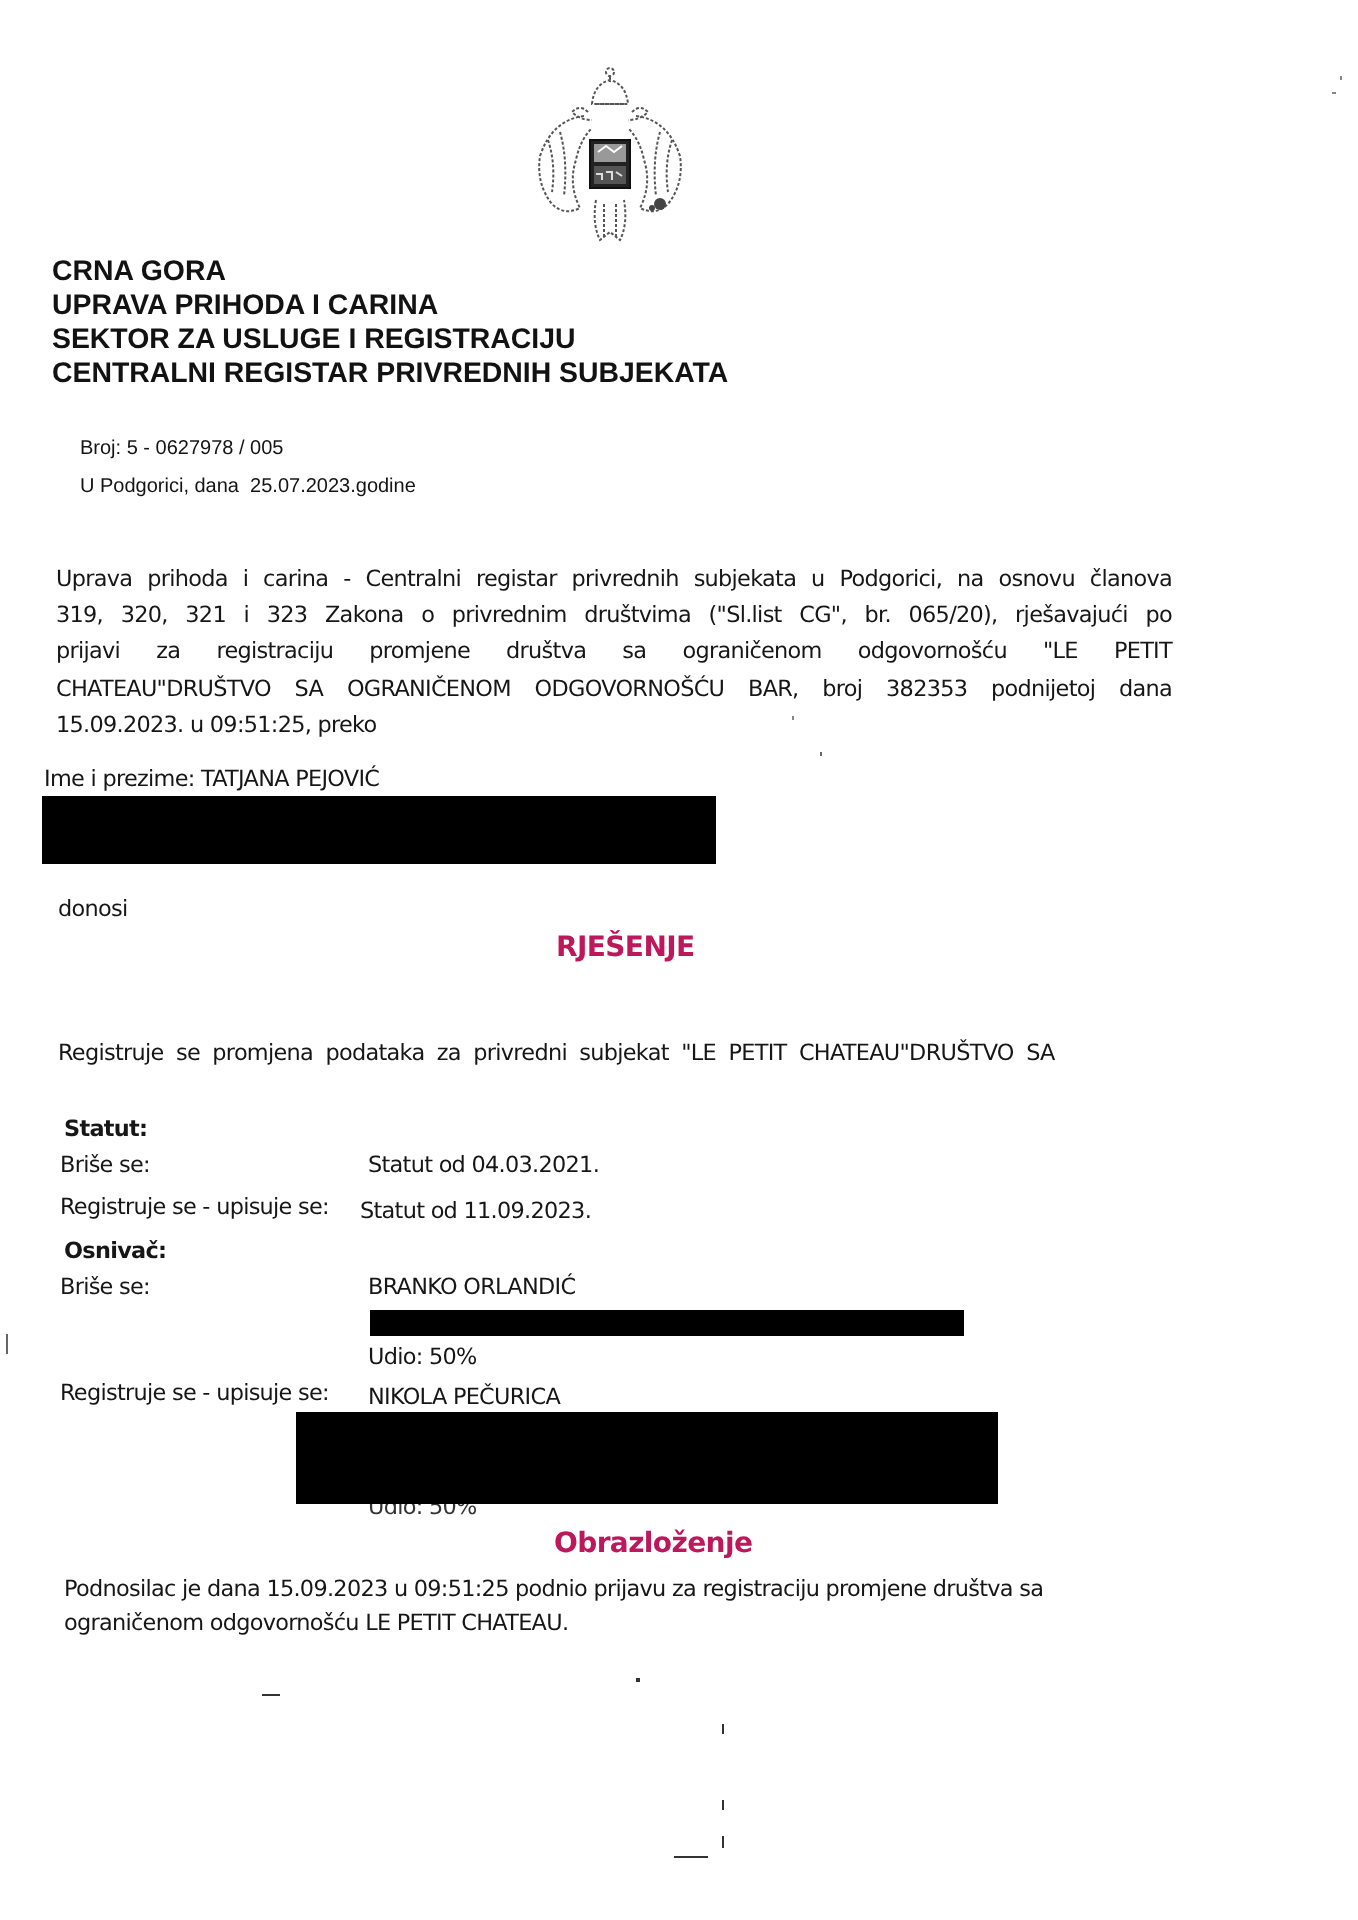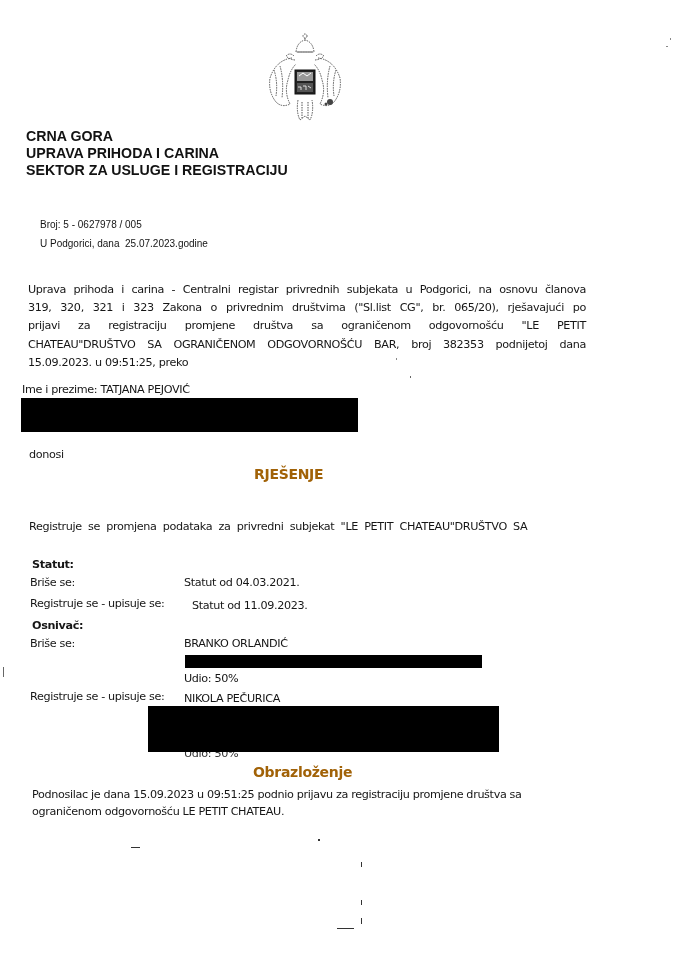--- a/index.html
+++ b/index.html
@@ -55,22 +55,23 @@
       white-space: nowrap;
     }
     .intro .line.last { text-align-last: left; }
     .redact {
       background: #000;
     }
     .title {
       font-family: "DejaVu Sans", sans-serif;
       font-weight: bold;
       font-size: 14px;
-      color: #a16207;
+      color: #be185d;
       letter-spacing: -0.3px;
+      margin-left: 24px;
     }
     .section-head {
       font-weight: bold;
     }
     .row { white-space: nowrap; }
     .speck {
       position: absolute;
       background: #333;
     }
   </style>
@@ -109,20 +110,21 @@
 
     <circle cx="68" cy="72" r="3" fill="#444"></circle>
     <circle cx="64" cy="74" r="1.5" fill="#444"></circle>
   </svg>
 </div>
 
 <div class="abs hdr" style="top:128px;">
   <span class="hdr-line">CRNA GORA</span>
   <span class="hdr-line">UPRAVA PRIHODA I CARINA</span>
   <span class="hdr-line">SEKTOR ZA USLUGE I REGISTRACIJU</span>
+  <span class="hdr-line">CENTRALNI REGISTAR PRIVREDNIH SUBJEKATA</span>
 </div>
 
 <div class="abs meta">
   <div>Broj: 5 - 0627978 / 005</div>
   <div style="white-space:pre;">U Podgorici, dana  25.07.2023.godine</div>
 </div>
 
 <div class="abs body-text intro">
   <span class="line">Uprava prihoda i carina - Centralni registar privrednih subjekata u Podgorici, na osnovu članova</span>
   <span class="line">319, 320, 321 i 323 Zakona o privrednim društvima ("Sl.list CG", br. 065/20), rješavajući po</span>
@@ -139,21 +141,21 @@
 <div class="abs title" style="left:254px; top:466px;">RJEŠENJE</div>
 
 <div class="abs body-text" style="left:29px; top:518px; width:570px;">
   <div class="row" style="word-spacing:3px;">Registruje se promjena podataka za privredni subjekat "LE PETIT CHATEAU"DRUŠTVO SA</div>
 </div>
 
 <div class="abs body-text section-head row" style="left:32px; top:556px;">Statut:</div>
 <div class="abs body-text row" style="left:30px; top:574px;">Briše se:</div>
 <div class="abs body-text row" style="left:184px; top:574px;">Statut od 04.03.2021.</div>
 <div class="abs body-text row" style="left:30px; top:595px;">Registruje se - upisuje se:</div>
-<div class="abs body-text row" style="left:192px; top:597px;">Statut od 11.09.2023.</div>
+<div class="abs body-text row" style="left:180px; top:597px;">Statut od 11.09.2023.</div>
 
 <div class="abs body-text section-head row" style="left:32px; top:617px;">Osnivač:</div>
 <div class="abs body-text row" style="left:30px; top:635px;">Briše se:</div>
 <div class="abs body-text row" style="left:184px; top:635px;">BRANKO ORLANDIĆ</div>
 <div class="abs redact" style="left:185px; top:655px; width:297px; height:13px;"></div>
 <div class="abs body-text row" style="left:184px; top:670px;">Udio: 50%</div>
 <div class="abs body-text row" style="left:30px; top:688px;">Registruje se - upisuje se:</div>
 <div class="abs body-text row" style="left:184px; top:690px;">NIKOLA PEČURICA</div>
 <div class="abs body-text row" style="left:184px; top:745px; color:#333; clip-path: inset(5px 0 0 0);">Udio: 50%</div>
 <div class="abs redact" style="left:148px; top:706px; width:351px; height:46px;"></div>

